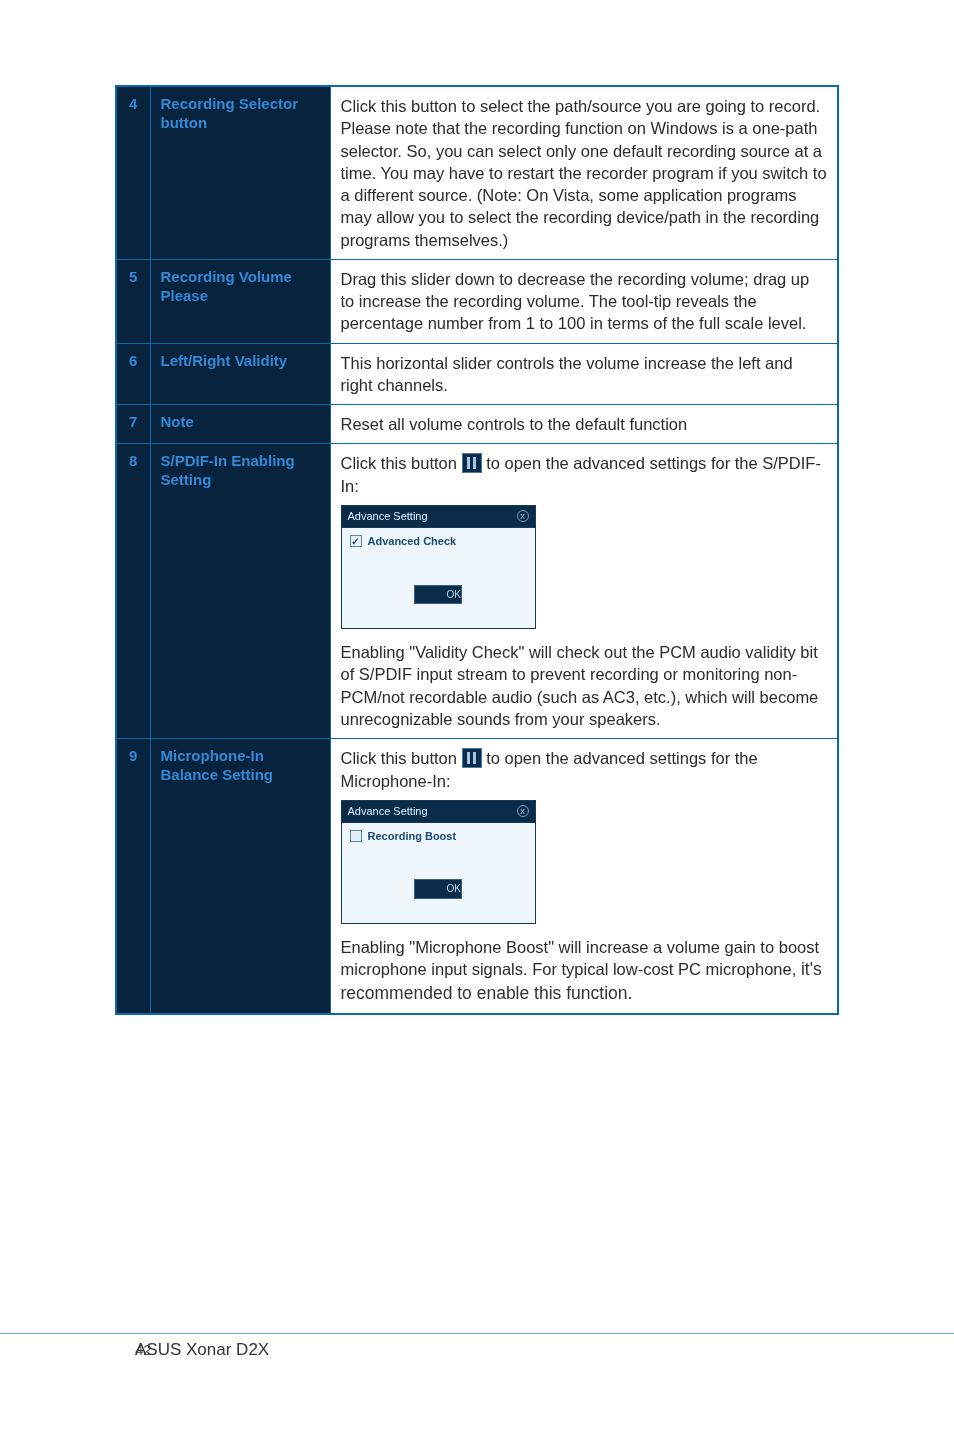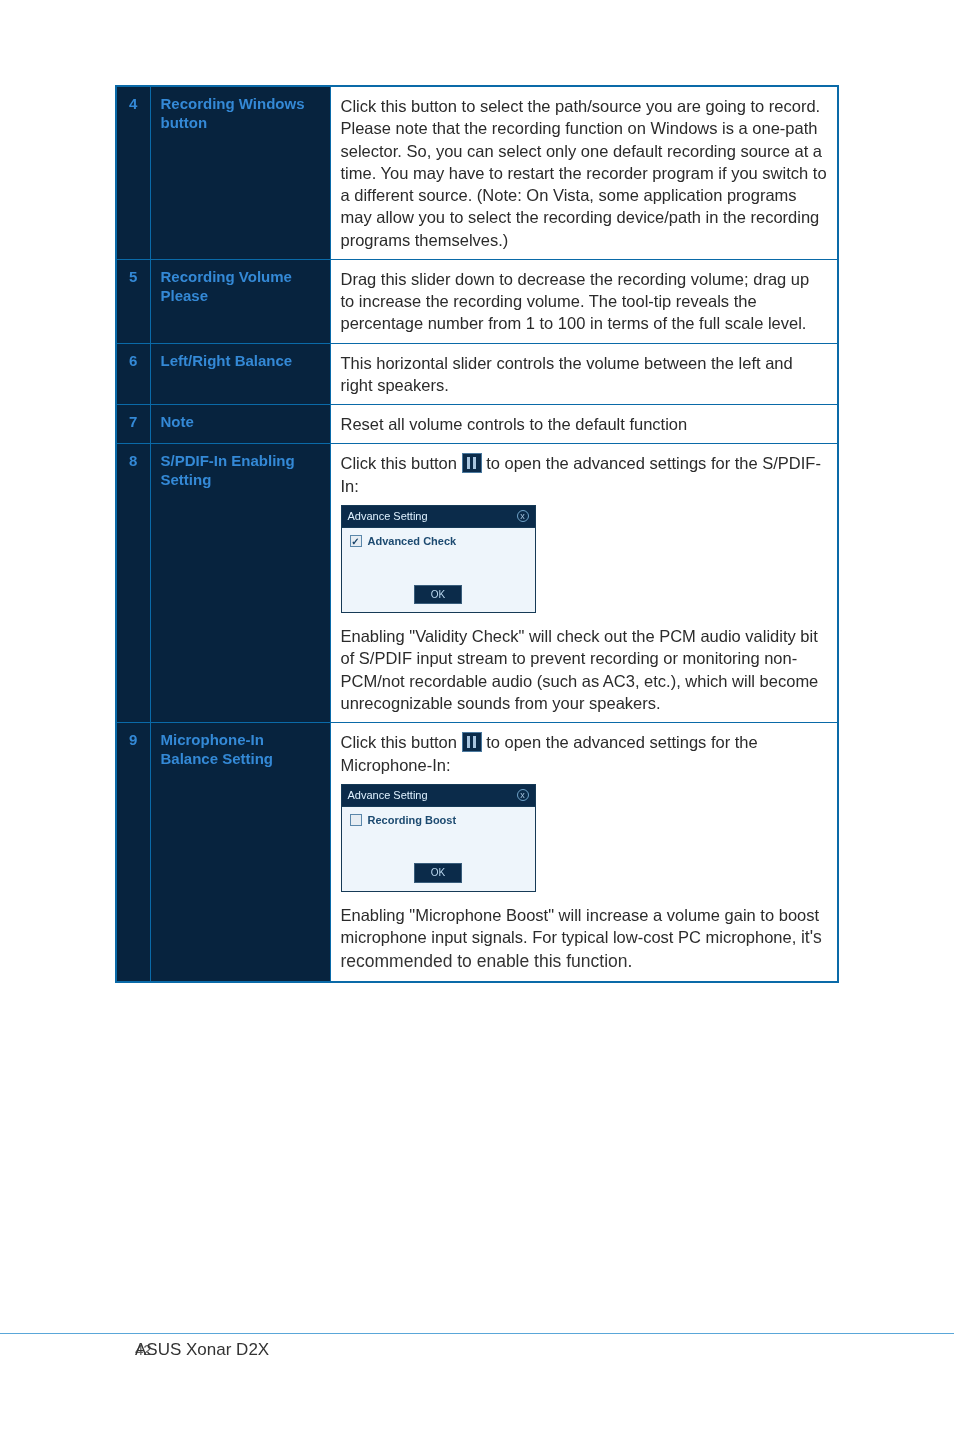--- a/index.html
+++ b/index.html
@@ -105,28 +105,28 @@
     border: 1px solid #5a87aa;
     background: #e6edf3;
     display: inline-flex;
     align-items: center;
     justify-content: center;
     font-size: 10px;
     color: #184368;
   }
   .okbtn {
     display: block;
-    margin: 0 auto;
+    margin: 16px auto;
     width: 48px;
     padding: 2px 0;
     background: #0b2b4a;
     border: 1px solid #395d7b;
     color: #b9d6ee;
     font-size: 10px;
-    text-align: center;
+    text-align: right;
   }
   .lastline {
     font-size: 17.5px;
     color: #333;
   }
   .footer {
     position: absolute;
     left: 0; right: 0;
     bottom: 78px;
     border-top: 1px solid #5aa7d9;
@@ -156,32 +156,32 @@
 <div class="content">
   <table>
     <colgroup>
         <col class="c1">
         <col class="c2">
         <col class="c3">
       </colgroup>
     <tbody>
       <tr>
         <td class="numcell">4</td>
-        <td class="namecell">Recording Windows button</td>
+        <td class="namecell">Recording Selector button</td>
         <td class="desc">Click this button to select the path/source you are going to record. Please note that the recording function on Windows is a one-path selector. So, you can select only one default recording source at a time. You may have to restart the recorder program if you switch to a different source. (Note: On Vista, some application programs may allow you to select the recording device/path in the recording programs themselves.)</td>
       </tr>
       <tr>
         <td class="numcell">5</td>
         <td class="namecell">Recording Volume Please</td>
         <td class="desc">Drag this slider down to decrease the recording volume; drag up to increase the recording volume. The tool-tip reveals the percentage number from 1 to 100 in terms of the full scale level.</td>
       </tr>
       <tr>
         <td class="numcell">6</td>
-        <td class="namecell">Left/Right Balance</td>
-        <td class="desc">This horizontal slider controls the volume between the left and right speakers.</td>
+        <td class="namecell">Left/Right Validity</td>
+        <td class="desc">This horizontal slider controls the volume increase the left and right channels.</td>
       </tr>
       <tr>
         <td class="numcell">7</td>
         <td class="namecell">Note</td>
         <td class="desc">Reset all volume controls to the default function</td>
       </tr>
       <tr>
         <td class="numcell">8</td>
         <td class="namecell">S/PDIF-In Enabling Setting</td>
         <td class="desc">

